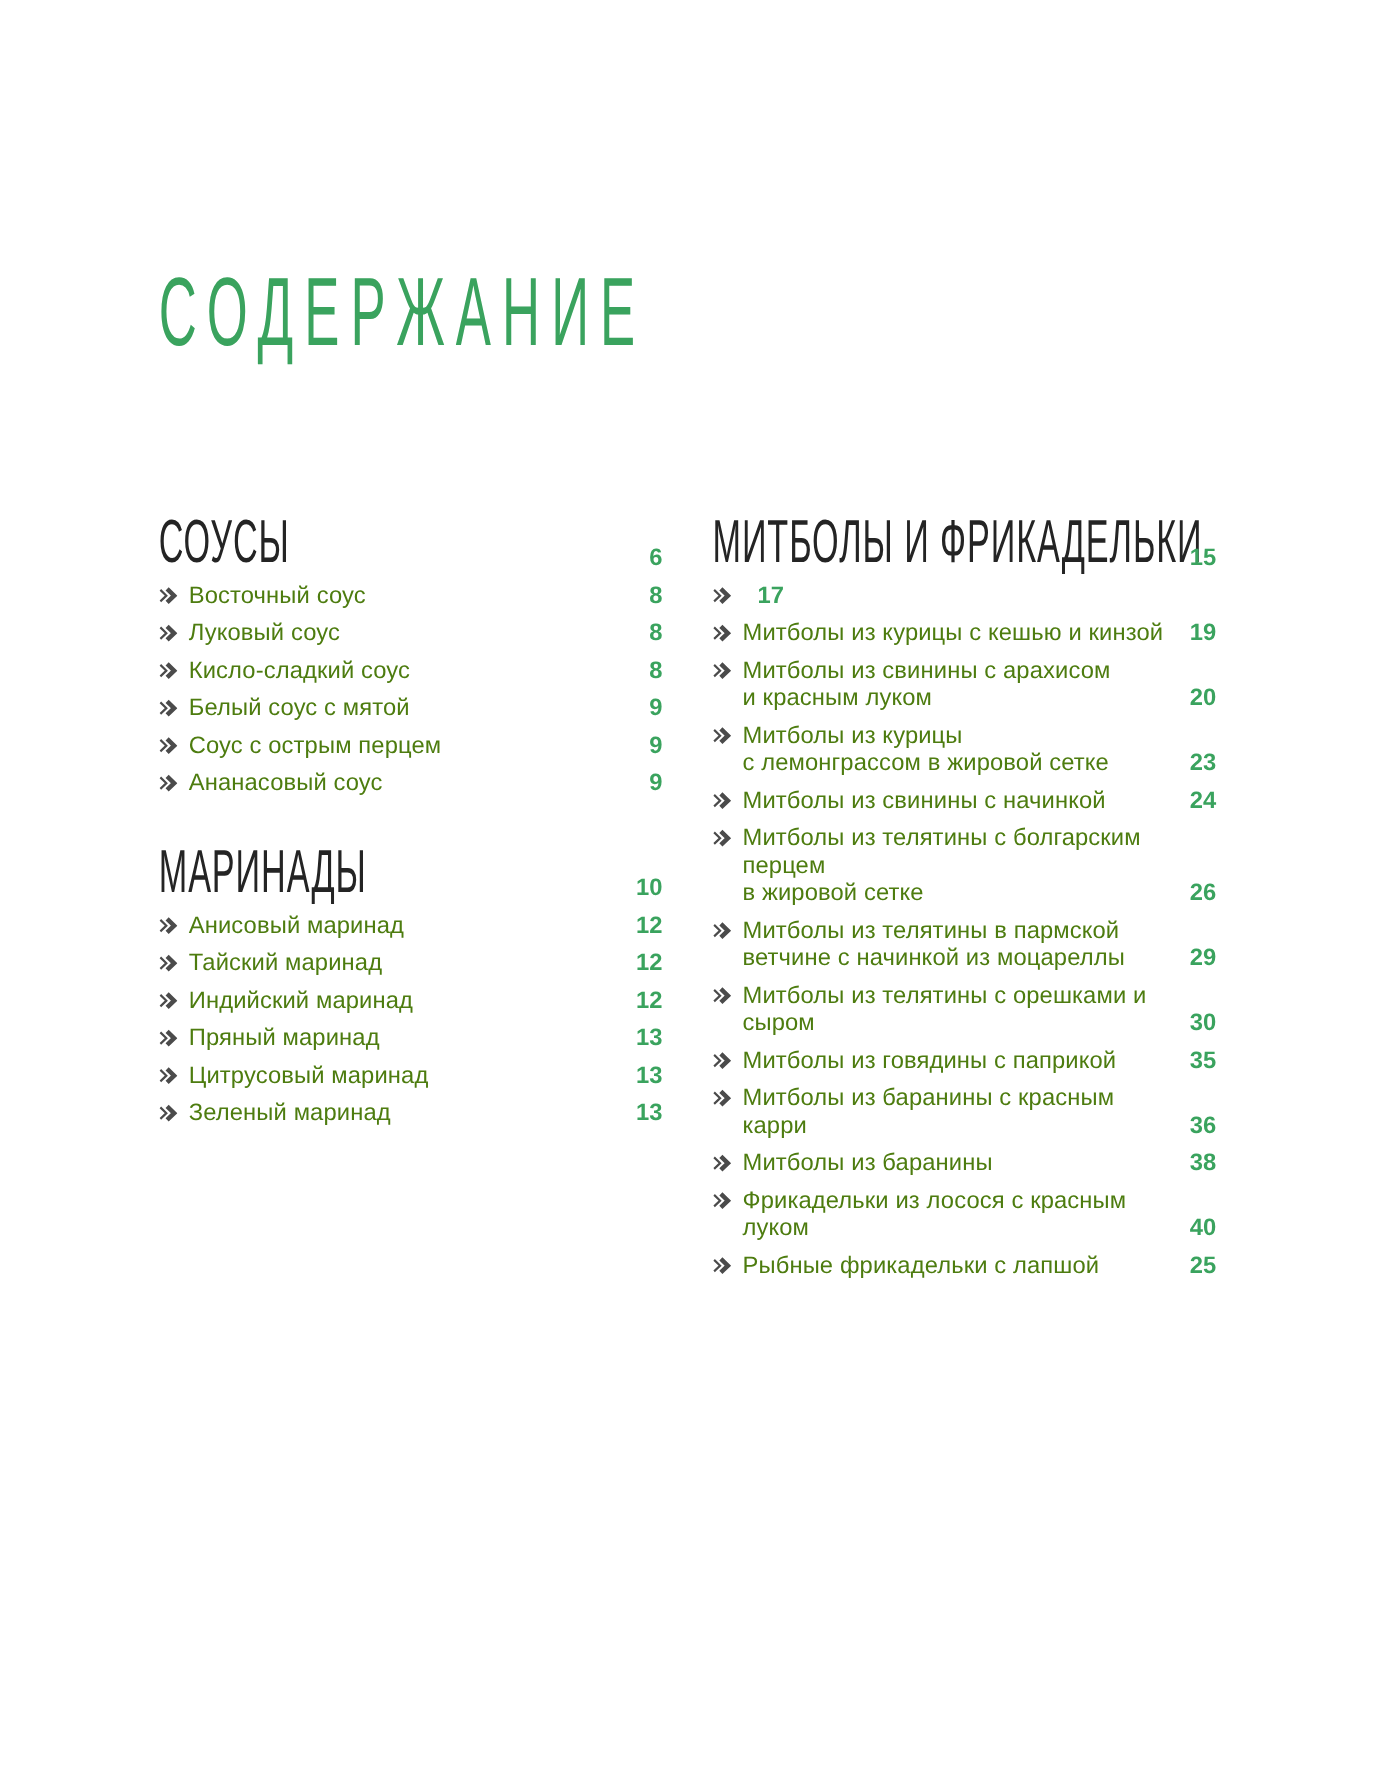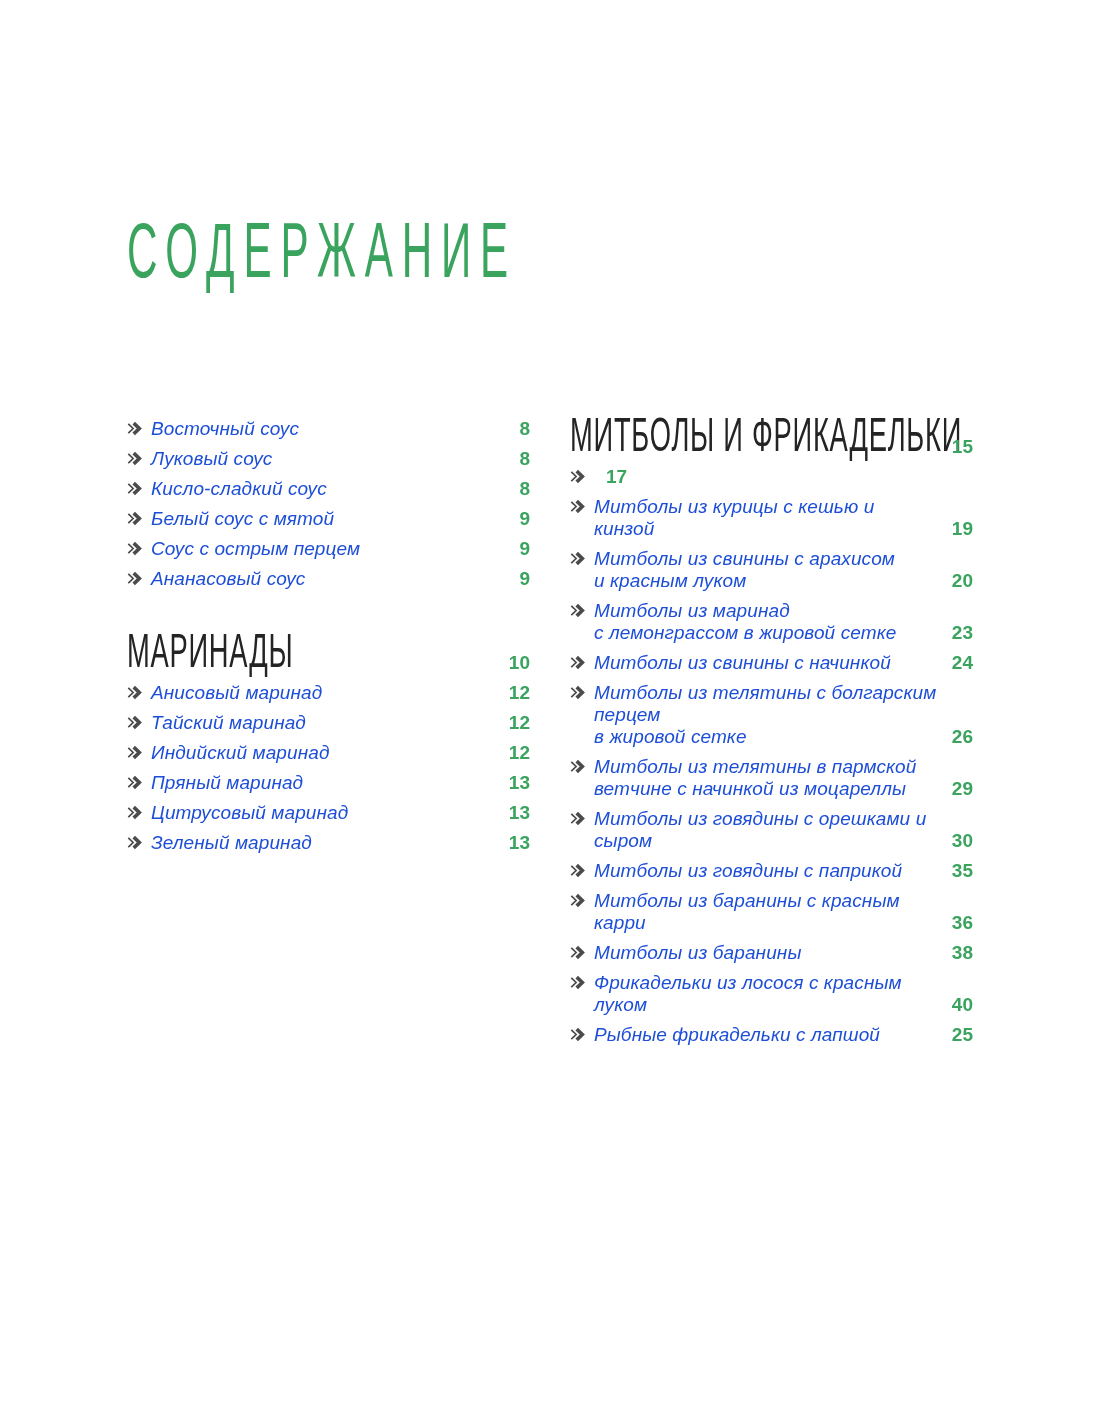--- a/index.html
+++ b/index.html
@@ -72,40 +72,43 @@
     margin-right: 9px;
     width: 15px;
     height: 15px;
     color: #4b4b4b;
   }
   .chev svg { display: block; }
   .item-text {
     flex: 1 1 auto;
     font-size: 19px;
     line-height: 22px;
-    color: #1d4ed8;
+    color: #4d7c0f;
     letter-spacing: 0.1px;
-    font-style: italic;
   }
   .item-text .l1, .item-text .l2 { display: block; }
   .item-page {
     flex: 0 0 auto;
     align-self: flex-end;
     margin-left: 12px;
     text-align: right;
   }
 </style>
 </head>
 <body>
 
 <div class="page">
   <h1 class="page-title">СОДЕРЖАНИЕ</h1>
   <div class="columns">
     <div class="column" id="col-left">
   <section class="toc-section">
+    <div class="section-head">
+      <span class="section-title">СОУСЫ</span>
+      <span class="section-page num">6</span>
+    </div>
     <div class="items">
   <div class="toc-item">
     <span class="chev">
       <svg width="15" height="15" viewBox="0 0 15 15" aria-hidden="true">
         <path d="M1.3 2.9 L6.1 7.5 L1.3 12.1" fill="none" stroke="currentColor" stroke-width="1.7"></path>
         <path d="M6.7 2.1 L12.3 7.5 L6.7 12.9" fill="none" stroke="currentColor" stroke-width="3.6"></path>
       </svg>
     </span>
     <span class="item-text">
       <span class="l1">Восточный соус</span>
@@ -324,21 +327,21 @@
   </div>
 
   <div class="toc-item">
     <span class="chev">
       <svg width="15" height="15" viewBox="0 0 15 15" aria-hidden="true">
         <path d="M1.3 2.9 L6.1 7.5 L1.3 12.1" fill="none" stroke="currentColor" stroke-width="1.7"></path>
         <path d="M6.7 2.1 L12.3 7.5 L6.7 12.9" fill="none" stroke="currentColor" stroke-width="3.6"></path>
       </svg>
     </span>
     <span class="item-text">
-      <span class="l1">Митболы из маринад</span>
+      <span class="l1">Митболы из курицы</span>
       <span class="l2">с лемонграссом в жировой сетке</span>
     </span>
     <span class="item-page num">23</span>
   </div>
 
   <div class="toc-item">
     <span class="chev">
       <svg width="15" height="15" viewBox="0 0 15 15" aria-hidden="true">
         <path d="M1.3 2.9 L6.1 7.5 L1.3 12.1" fill="none" stroke="currentColor" stroke-width="1.7"></path>
         <path d="M6.7 2.1 L12.3 7.5 L6.7 12.9" fill="none" stroke="currentColor" stroke-width="3.6"></path>
@@ -379,21 +382,21 @@
   </div>
 
   <div class="toc-item">
     <span class="chev">
       <svg width="15" height="15" viewBox="0 0 15 15" aria-hidden="true">
         <path d="M1.3 2.9 L6.1 7.5 L1.3 12.1" fill="none" stroke="currentColor" stroke-width="1.7"></path>
         <path d="M6.7 2.1 L12.3 7.5 L6.7 12.9" fill="none" stroke="currentColor" stroke-width="3.6"></path>
       </svg>
     </span>
     <span class="item-text">
-      <span class="l1">Митболы из говядины с орешками и сыром</span>
+      <span class="l1">Митболы из телятины с орешками и сыром</span>
 
     </span>
     <span class="item-page num">30</span>
   </div>
 
 
   <div class="toc-item">
     <span class="chev">
       <svg width="15" height="15" viewBox="0 0 15 15" aria-hidden="true">
         <path d="M1.3 2.9 L6.1 7.5 L1.3 12.1" fill="none" stroke="currentColor" stroke-width="1.7"></path>

